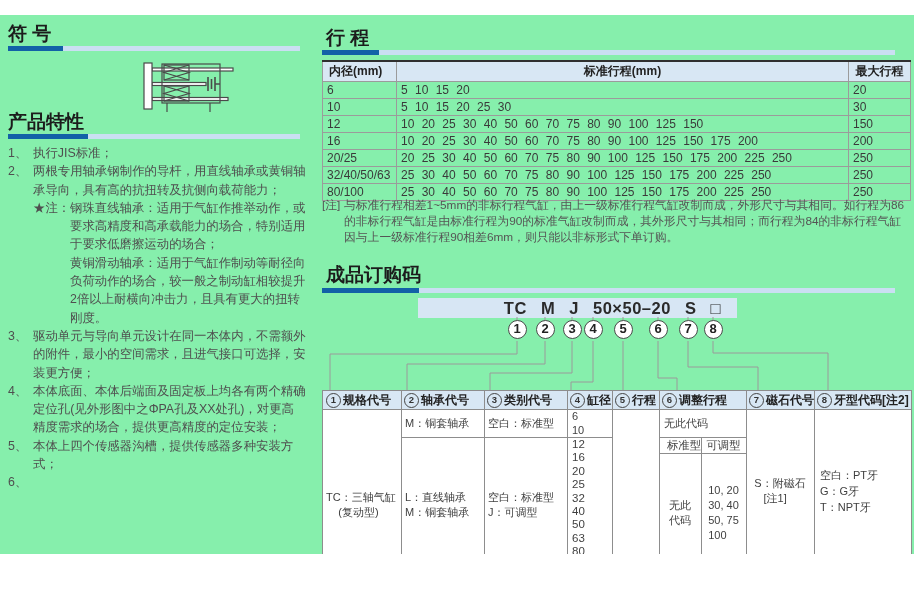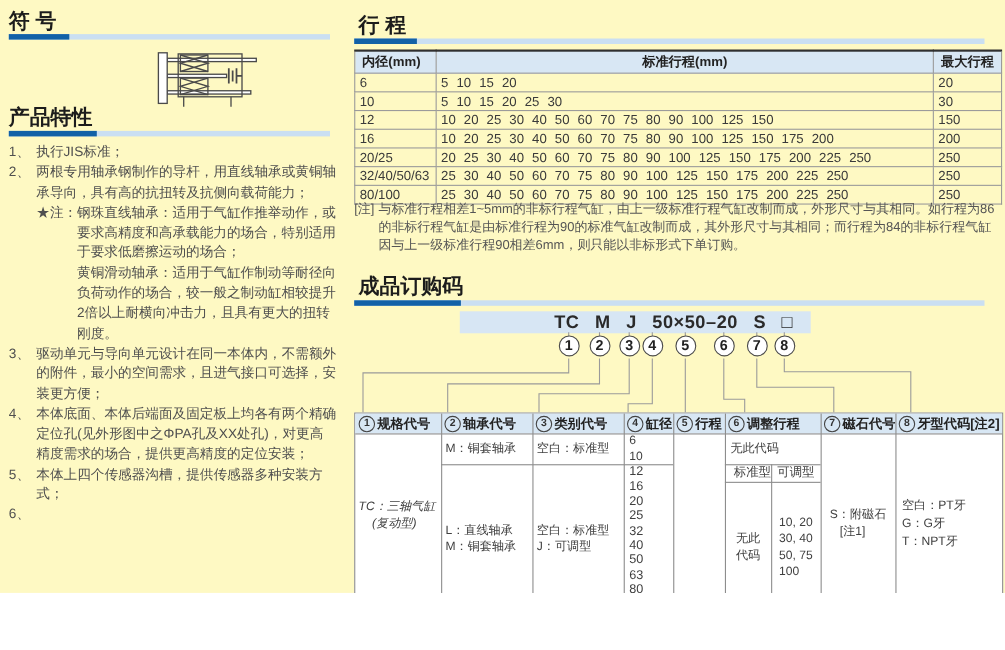--- a/index.html
+++ b/index.html
@@ -1,17 +1,17 @@
 <!DOCTYPE html>
 <html><head>
 <meta charset="utf-8">
 <style>
   html,body{margin:0;padding:0;background:#fff;}
-  .page{position:relative;width:914px;height:539px;background:#fef9c3;overflow:hidden;
-        font-family:"Liberation Sans",sans-serif;color:#3f3f3f;}
+  .page{position:relative;width:914px;height:539px;background:#86efac;overflow:hidden;
+        font-family:"Liberation Sans",sans-serif;color:#3f3f3f;margin-top:15px;}
   .sec-title{position:absolute;font-size:19px;font-weight:bold;color:#1c1c1c;white-space:pre;}
   .bar{position:absolute;height:5px;background:#cadff2;}
   .bar-dark{position:absolute;left:0;top:0;height:100%;background:#1261a7;}
 
   
   #title-symbol{left:8px;top:6px;}
   #bar-symbol{left:8px;top:31px;width:292px;}
   #bar-symbol .bar-dark{width:55px;}
   #symbol-svg{position:absolute;left:124px;top:40px;}
   #title-features{left:8px;top:94px;}
@@ -56,21 +56,21 @@
   #order-table{position:absolute;left:322px;top:375px;width:588px;height:182px;border:1px solid #8d8d8d;
                box-sizing:content-box;background:#fff;}
   #order-header{position:absolute;left:0;top:0;width:588px;height:18px;display:flex;background:#d8e7f4;}
   .oh-cell{box-sizing:border-box;display:flex;align-items:center;padding-left:3px;font-size:12px;
            font-weight:bold;color:#222;white-space:nowrap;overflow:hidden;}
   .circ{display:inline-block;width:13px;height:13px;border:1px solid #444;border-radius:50%;font-size:9.5px;
         font-weight:bold;line-height:12px;text-align:center;margin-right:2px;flex:0 0 13px;color:#333;}
   .ocell{position:absolute;box-sizing:border-box;font-size:11px;color:#3f3f3f;display:flex;
          align-items:center;white-space:pre;line-height:15px;}
   .ocell.center{justify-content:center;text-align:left;}
-  .cell-spec{left:0;top:11px;width:78px;height:164px;justify-content:flex-start;padding-left:3px;font-style:italic;}
+  .cell-spec{left:0;top:32px;width:78px;height:164px;justify-content:flex-start;padding-left:3px;}
   .cell-bearing1{left:78px;top:18px;width:83px;height:28px;padding-left:4px;}
   .cell-bearing2{left:78px;top:46px;width:83px;height:136px;padding-left:4px;}
   .cell-type1{left:161px;top:18px;width:83px;height:28px;padding-left:4px;}
   .cell-type2{left:161px;top:46px;width:83px;height:136px;padding-left:4px;}
   .cell-bore1{left:244px;top:18px;width:45px;height:28px;align-items:flex-start;padding:1px 0 0 5px;line-height:13.5px;}
   .cell-bore2{left:244px;top:46px;width:45px;height:136px;align-items:flex-start;padding:1px 0 0 5px;
               line-height:13.4px;font-size:11.5px;}
   .cell-stroke{left:289px;top:18px;width:47px;height:164px;}
   .cell-adj1{left:336px;top:18px;width:87px;height:28px;padding-left:5px;}
   .cell-adjh-std{left:340px;top:46px;width:42px;height:16px;font-size:11.3px;}

